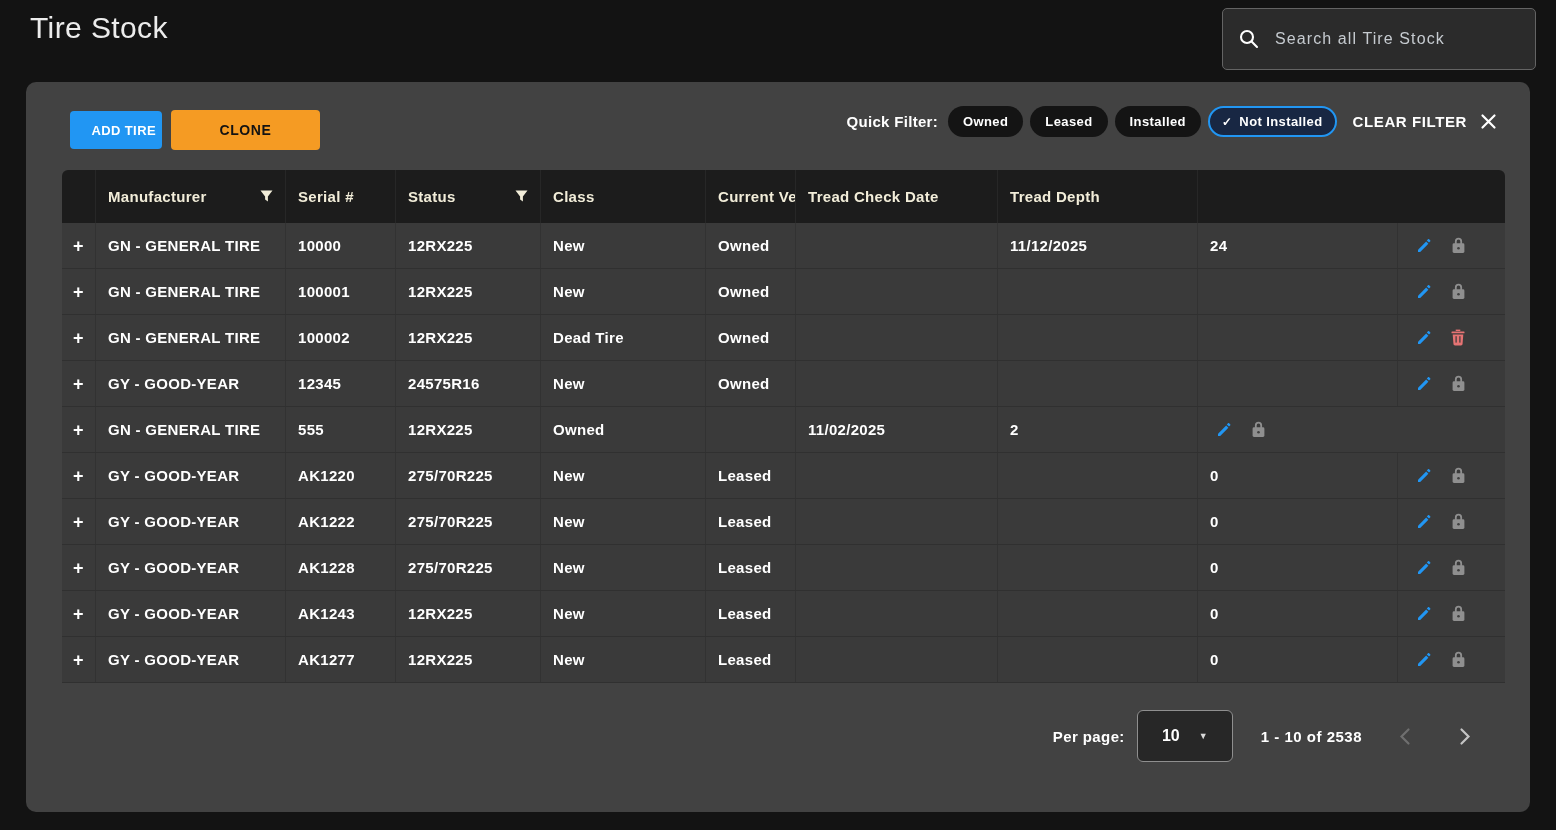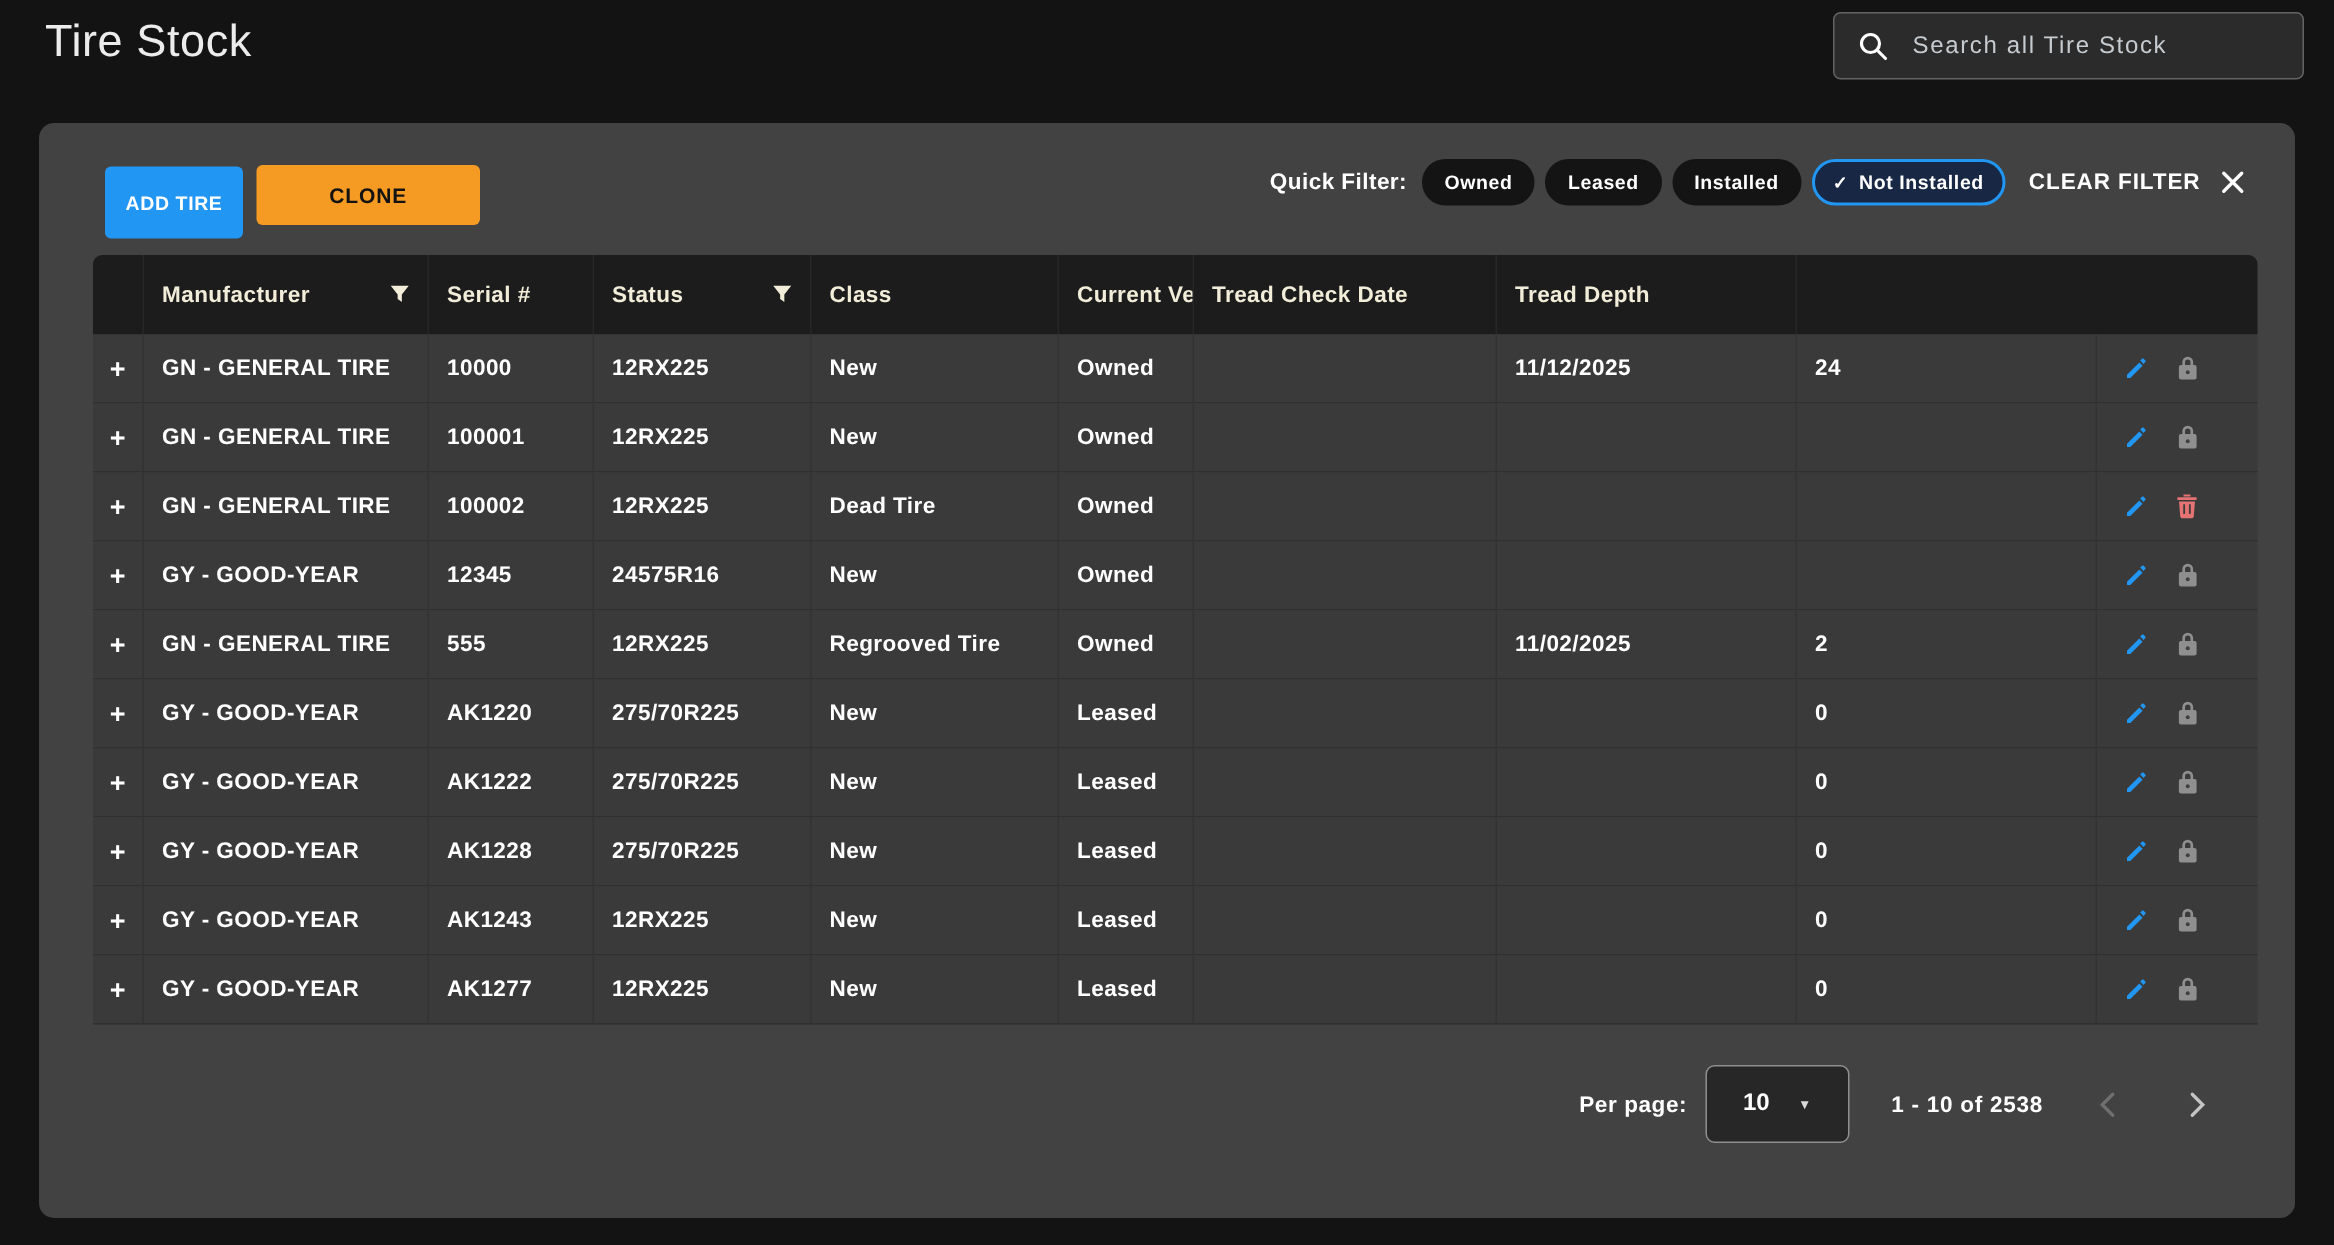--- a/index.html
+++ b/index.html
@@ -9,38 +9,38 @@
     background:#131313;
     font-family:"Liberation Sans", sans-serif;
   }
 
   
   .page-title {
     position:absolute; left:30px; top:11px;
     font-size:30px; font-weight:500; color:#ececec; letter-spacing:.4px;
   }
   .search-box {
-    position:absolute; left:1222px; top:8px; width:314px; height:45px;
+    position:absolute; left:1222px; top:8px; width:314px; height:62px;
     background:#2b2b2b; border:1px solid #646464; border-radius:5px;
     display:flex; align-items:center; gap:13px; padding:0 15px;
   }
   .search-box input {
     flex:1; background:transparent; border:none; outline:none;
     color:#e8e8e8; font-family:inherit; font-size:16px; font-weight:500; letter-spacing:1.1px;
   }
   .search-box input::placeholder { color:#c6cbd0; opacity:1; }
 
   
   .card {
     position:absolute; left:26px; top:82px; width:1504px; height:730px;
     background:#424242; border-radius:10px;
   }
 
   .btn { border:none; border-radius:4px; font-family:inherit; font-weight:bold; cursor:pointer; }
-  .btn-add   { position:absolute; left:44px;  top:29px; width:92px;  height:48px; background:#2196f3; color:#fff; font-size:13px; letter-spacing:.4px; }
+  .btn-add   { position:absolute; left:44px;  top:29px; width:92px;  height:38px; background:#2196f3; color:#fff; font-size:13px; letter-spacing:.4px;text-align:right; }
   .btn-clone { position:absolute; left:145px; top:28px; width:149px; height:40px; background:#f59b23; color:#131313; font-size:14px; letter-spacing:.6px; }
 
   
   .qf { position:absolute; right:33px; top:24px; height:31px; display:flex; align-items:center; }
   .qf-label { font-size:15px; font-weight:bold; color:#fff; letter-spacing:.3px; margin-right:10px; }
   .chip {
     height:31px; display:flex; align-items:center; padding:0 15px; margin-right:7px;
     background:#141414; border-radius:16px; color:#fff;
     font-size:13px; font-weight:bold; letter-spacing:.4px; cursor:pointer;
   }
@@ -285,21 +285,20 @@
       </div>
     </div>
 
     <div class="tr">
       <div class="td expand">
           <span class="plus">+</span>
         </div>
       <div class="td">GN - GENERAL TIRE</div>
       <div class="td">555</div>
       <div class="td">12RX225</div>
-      <div class="td">Regrooved Tire</div>
       <div class="td">Owned</div>
       <div class="td"></div>
       <div class="td">11/02/2025</div>
       <div class="td">2</div>
       <div class="td actions">
         <span class="icon-btn">
             <svg width="17" height="17" viewBox="0 0 17 17">
               <path fill="#2196f3" d="M2 12.8V15h2.2l8.2-8.2-2.2-2.2L2 12.8z"></path>
               <path fill="#2196f3" d="M13.1 2.2c-.3-.3-.8-.3-1.1 0l-1.2 1.2 2.2 2.2 1.2-1.2c.3-.3.3-.8 0-1.1l-1.1-1.1z"></path>
             </svg>

